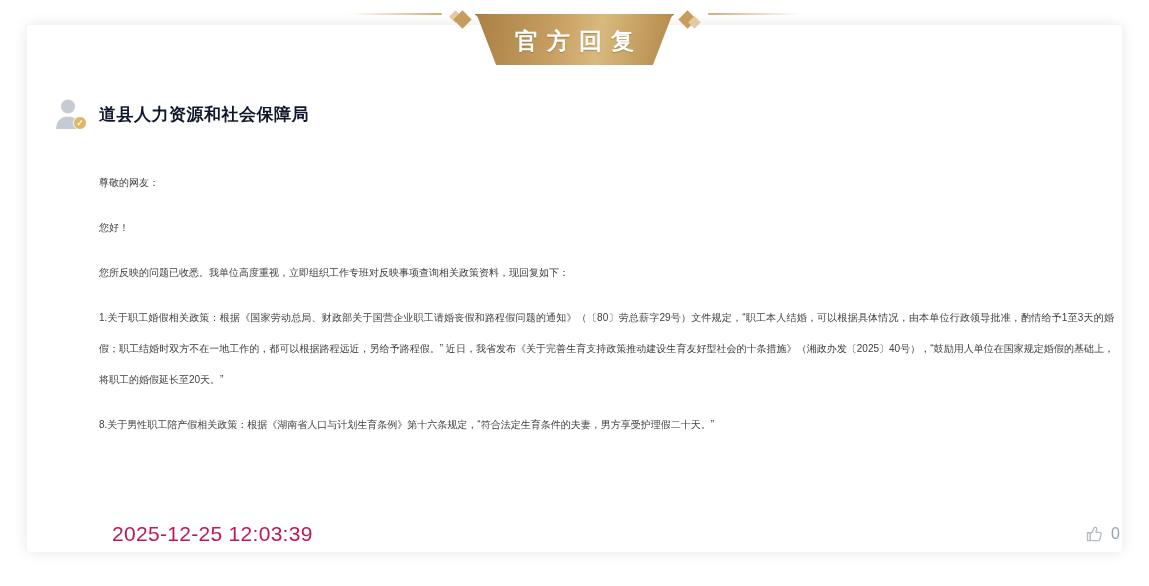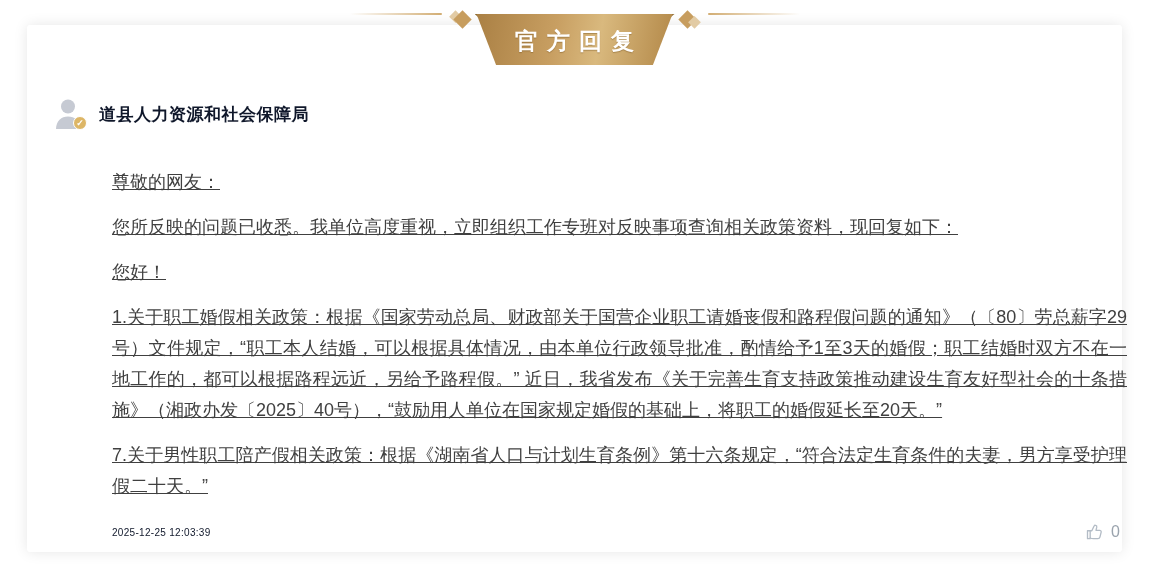--- a/index.html
+++ b/index.html
@@ -55,32 +55,31 @@
   .avatar svg { display:block; }
   .badge {
     position:absolute; right:-3px; bottom:0; width:14px; height:14px;
     background:#ddb666; border:1px solid #ffffff; border-radius:50%;
     color:#ffffff; font-size:9px; line-height:12px; text-align:center; font-weight:bold;
   }
   .dept-title { font-size:17px; font-weight:bold; color:#0f172a; letter-spacing:0.5px; }
 
   
   .reply-body {
-    position:absolute; left:85px; top:142px; width:1015px; color:#404040;
-    font-size:18px;
-    text-decoration:underline;
+    position:absolute; left:72px; top:142px; width:1015px; color:#404040;
+    font-size:10px;
   }
   .reply-body p { line-height:31px; margin-bottom:14px; text-align:justify; }
 
   
   .reply-footer {
     position:absolute; left:85px; top:497px; width:1008px;
     display:flex; align-items:center; justify-content:space-between;
   }
-  .timestamp { color:#0f172a; font-size:10px; letter-spacing:0.3px; }
+  .timestamp { color:#be185d; font-size:21px; letter-spacing:0.3px; }
   .like-button {
     display:flex; align-items:center; gap:6px; cursor:pointer;
     background:none; border:none; padding:0;
   }
   .like-button svg { display:block; }
   .like-count { color:#9aa3ad; font-size:16px; }
 </style>
 </head>
 <body>
 
@@ -114,24 +113,24 @@
           <circle cx="14" cy="8.5" r="7" fill="#c6cad3"></circle>
           <path d="M2 31c0-8 5.4-12.5 12-12.5S26 23 26 31z" fill="#c6cad3"></path>
         </svg>
         <span class="badge">✓</span>
       </span>
       <span class="dept-title">道县人力资源和社会保障局</span>
     </div>
 
     <div class="reply-body">
       <p>尊敬的网友：</p>
+      <p>您好！</p>
       <p>您所反映的问题已收悉。我单位高度重视，立即组织工作专班对反映事项查询相关政策资料，现回复如下：</p>
-      <p>您好！</p>
       <p>1.关于职工婚假相关政策：根据《国家劳动总局、财政部关于国营企业职工请婚丧假和路程假问题的通知》（〔80〕劳总薪字29号）文件规定，“职工本人结婚，可以根据具体情况，由本单位行政领导批准，酌情给予1至3天的婚假；职工结婚时双方不在一地工作的，都可以根据路程远近，另给予路程假。” 近日，我省发布《关于完善生育支持政策推动建设生育友好型社会的十条措施》（湘政办发〔2025〕40号），“鼓励用人单位在国家规定婚假的基础上，将职工的婚假延长至20天。”</p>
-      <p>7.关于男性职工陪产假相关政策：根据《湖南省人口与计划生育条例》第十六条规定，“符合法定生育条件的夫妻，男方享受护理假二十天。”</p>
+      <p>8.关于男性职工陪产假相关政策：根据《湖南省人口与计划生育条例》第十六条规定，“符合法定生育条件的夫妻，男方享受护理假二十天。”</p>
     </div>
 
     <div class="reply-footer">
       <span class="timestamp">2025-12-25 12:03:39</span>
       <button class="like-button">
         <span>
           <svg width="20" height="20" viewBox="0 0 24 24" fill="none" stroke="#b3bcc6" stroke-width="1.6" stroke-linejoin="round" stroke-linecap="round">
             <path d="M3 10.5h3.2v9.5H3z"></path>
             <path d="M6.2 19.2c1.1.6 2.3.8 4 .8h5.3c1.2 0 2.1-.7 2.4-1.9l1.5-5.9c.3-1.2-.6-2.2-1.8-2.2h-4.4l.9-3.8c.2-1-.4-2-1.4-2.2-.7-.2-1.5.2-1.8.9l-2.7 5.6H6.2"></path>
           </svg>

